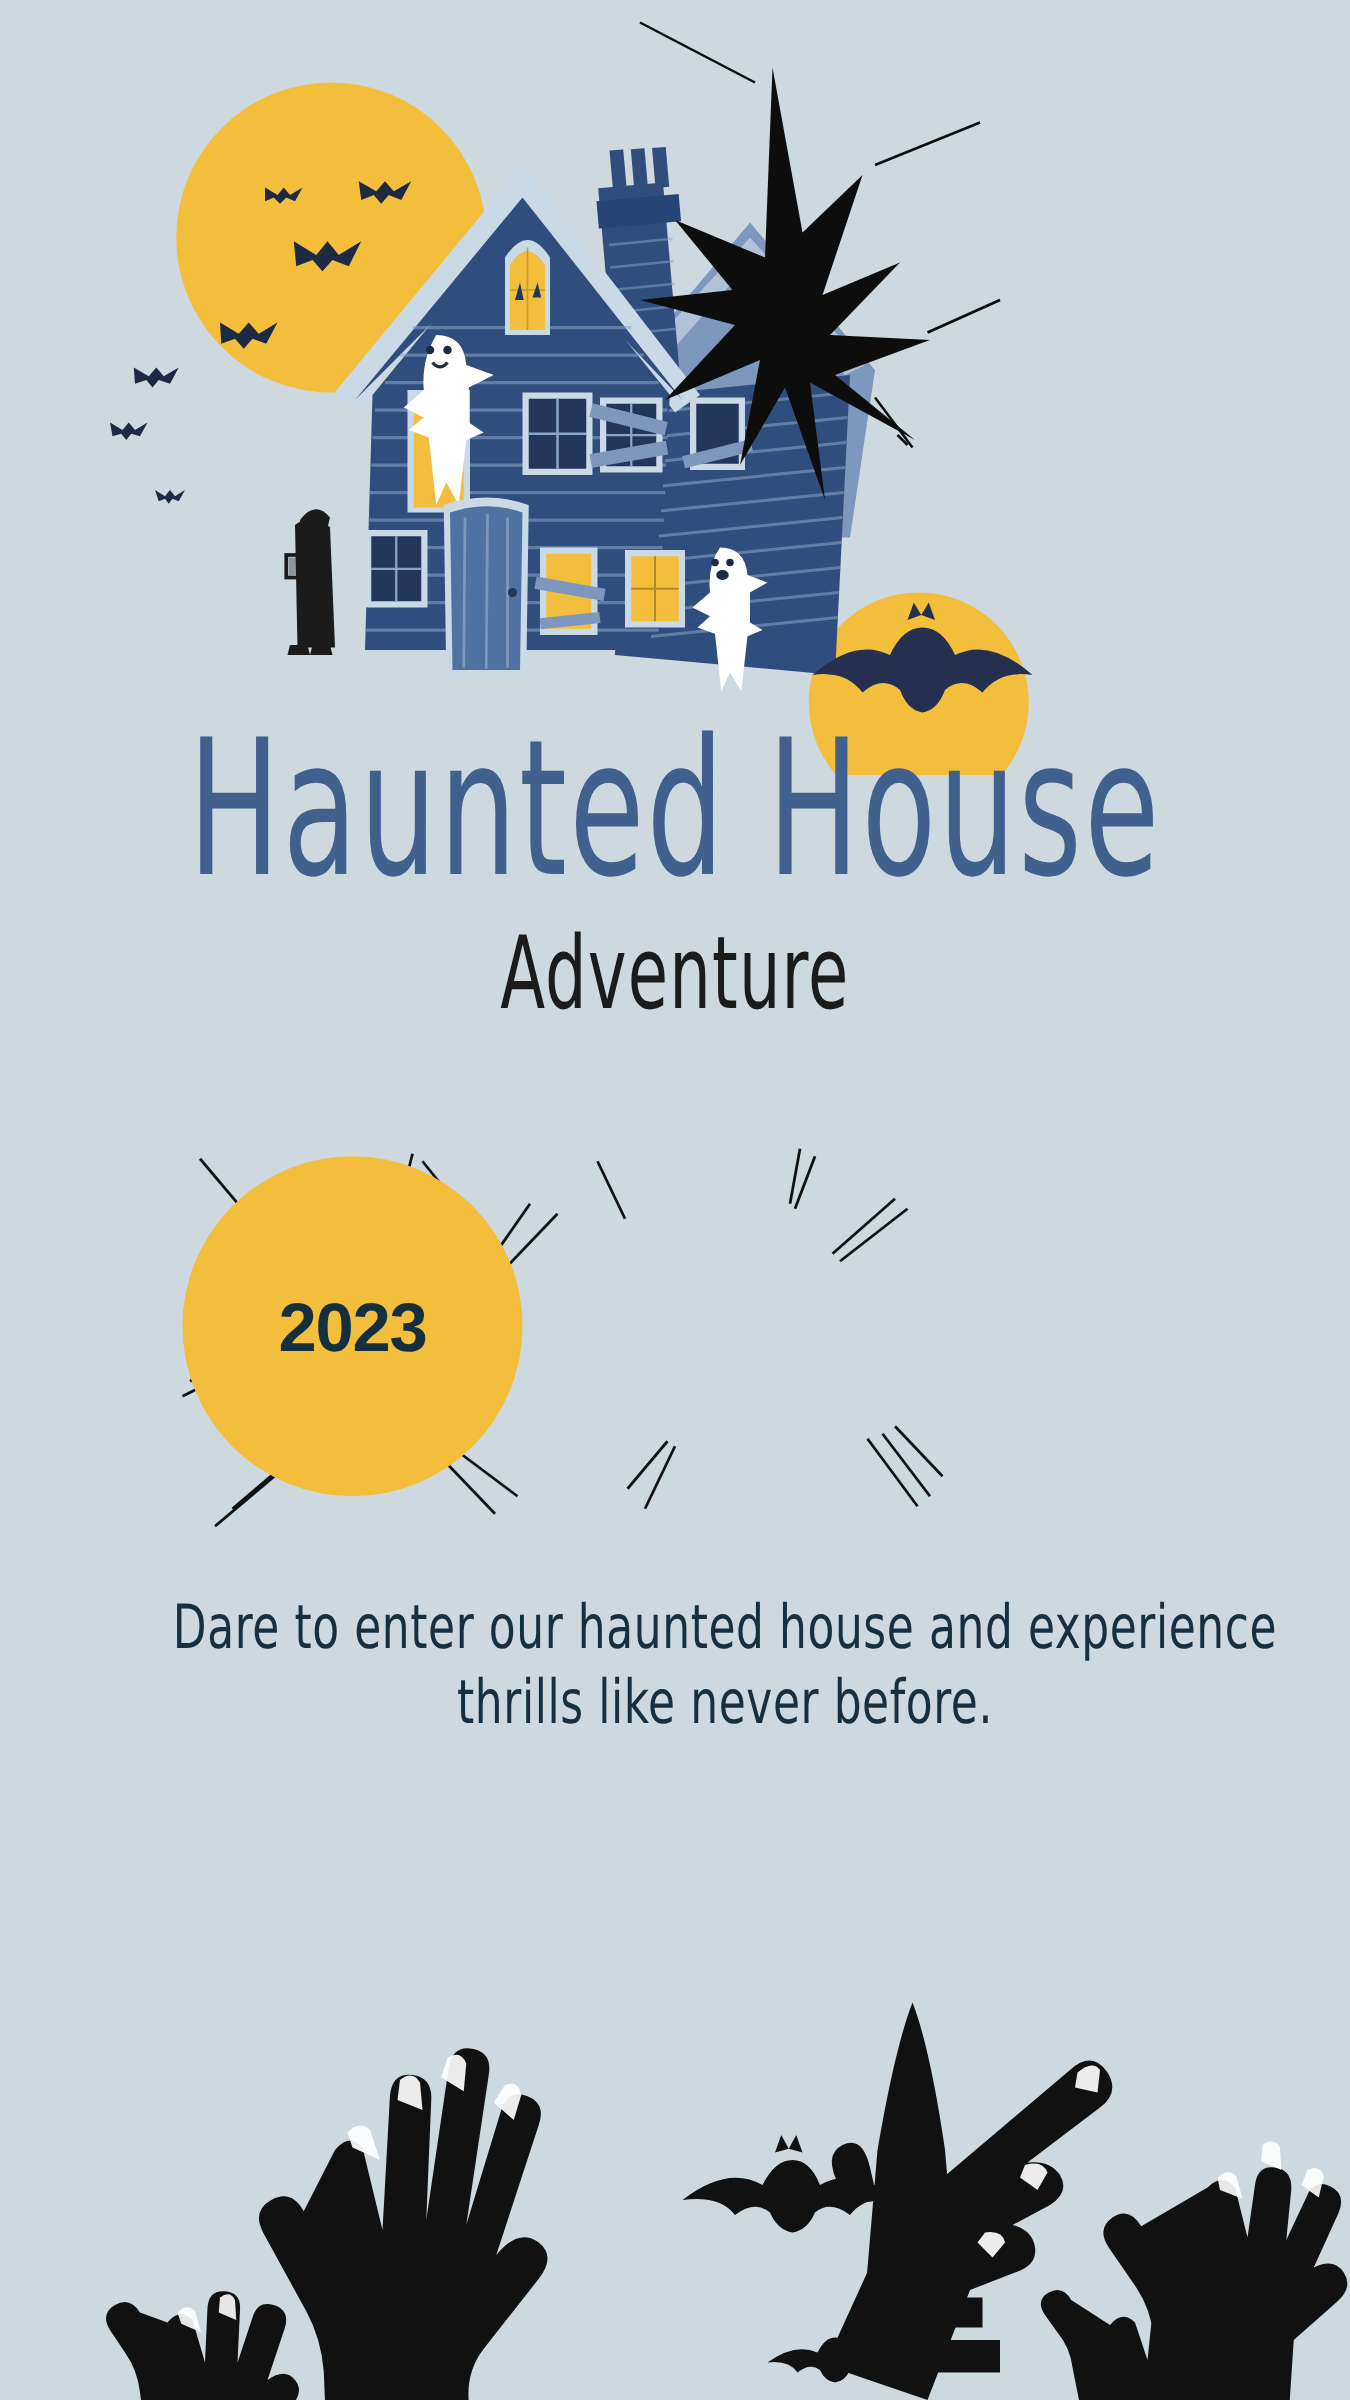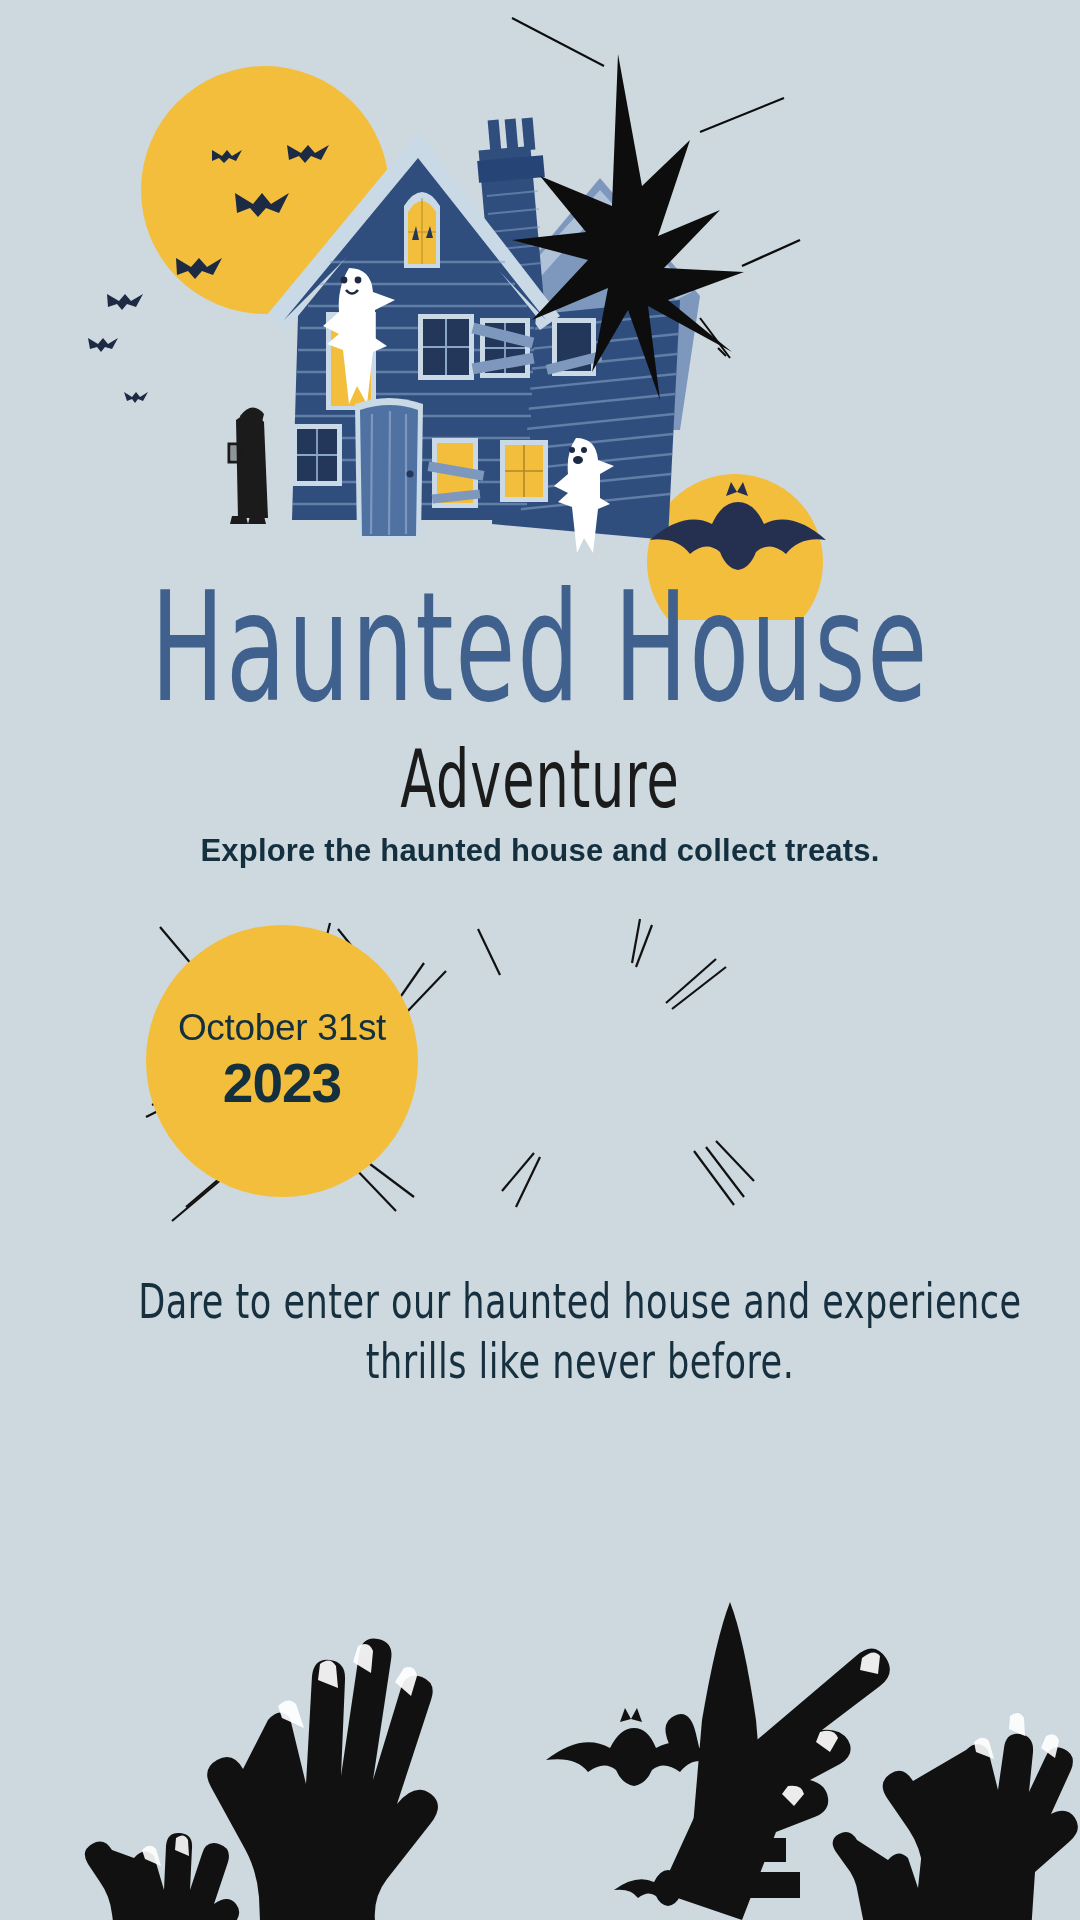--- a/index.html
+++ b/index.html
@@ -302,21 +302,20 @@
         <path d="M700,318 L730,358" stroke="#0d0d0d" stroke-width="2" fill="none"></path>
       </g>
     </svg>
   </div>
 
   <div class="title-wrap">
     <div class="main-title">Haunted House</div>
     <div class="sub-title">Adventure</div>
   </div>
 
-  <div class="tagline">Explore the haunted house and collect treats.</div>
 
   <div class="info-zone">
     <svg class="cracks" viewBox="0 0 1080 340" xmlns="http://www.w3.org/2000/svg">
       <g stroke="#111111" stroke-width="2.2" fill="none">
         <path d="M160,22 L246,124"></path>
         <path d="M330,18 L318,66"></path>
         <path d="M338,24 L402,104"></path>
         <path d="M446,66 L404,110"></path>
         <path d="M424,58 L392,104"></path>
         <path d="M152,200 L214,168"></path>
@@ -332,21 +331,20 @@
         <path d="M726,62 L672,104"></path>
         <path d="M502,286 L534,248"></path>
         <path d="M516,302 L540,252"></path>
         <path d="M694,246 L734,300"></path>
         <path d="M706,242 L744,292"></path>
         <path d="M716,236 L754,276"></path>
       </g>
     </svg>
 
     <div class="circle c-date">
-      <div class="d-line1">October 31st</div>
       <div class="d-line2">2023</div>
     </div>
 
   </div>
 
   <div class="message">
     <div>Dare to enter our haunted house and experience</div>
     <div>thrills like never before.</div>
   </div>
 

